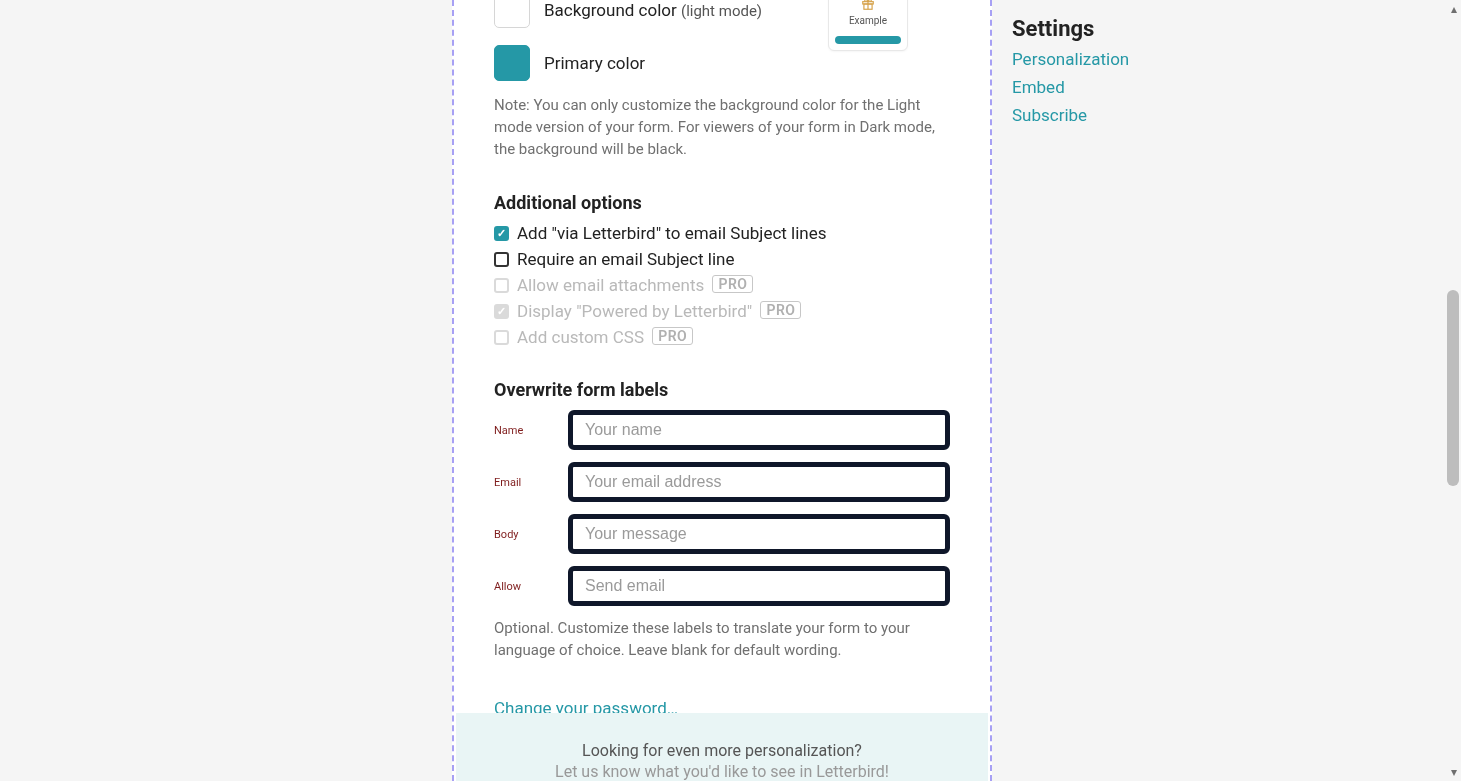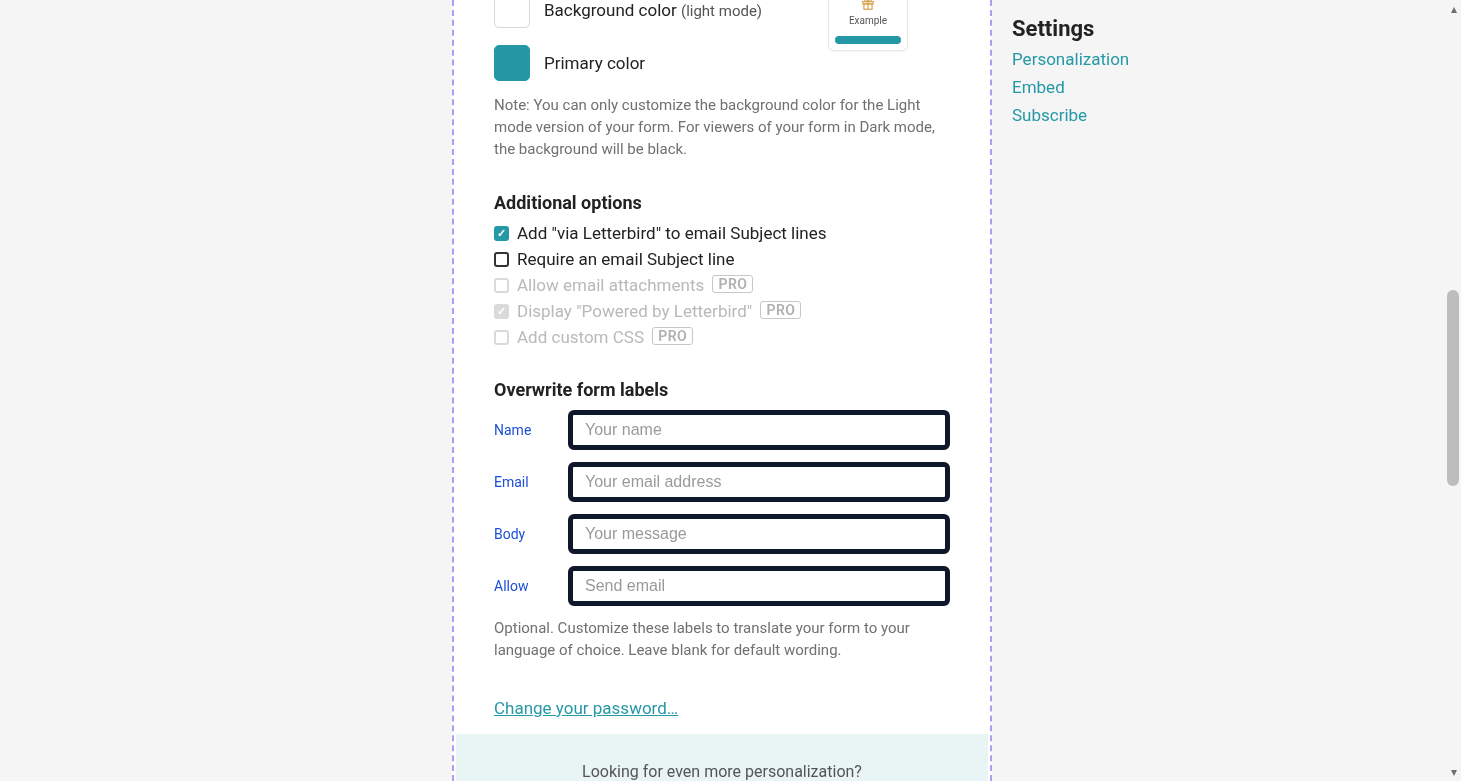--- a/index.html
+++ b/index.html
@@ -156,22 +156,22 @@
       top: -2px;
     }
     .form-row {
       display: flex;
       align-items: center;
       gap: 20px;
       margin-bottom: 12px;
     }
     .form-row label {
       width: 54px;
-      font-size: 14px;
-      color: #1d4ed8;
+      font-size: 11px;
+      color: #7f1d1d;
       flex-shrink: 0;
     }
     .form-row input {
       flex: 1;
       height: 40px;
       border: 5px solid #0f172a;
       border-radius: 6px;
       padding: 0 12px;
       font-size: 16px;
       color: #222;
@@ -352,20 +352,21 @@
 
     <a class="link">Change your password…</a>
 
     <div class="button-row">
       <button class="btn primary">Save changes</button>
       <button class="btn secondary">Discard changes</button>
     </div>
 
     <div class="footer-banner">
       <div>Looking for even more personalization?</div>
+      <div class="line2">Let us know what you'd like to see in Letterbird!</div>
     </div>
 
   </div>
 
   <div class="sidebar">
     <h2>Settings</h2>
     <a>Personalization</a>
     <a>Embed</a>
     <a>Subscribe</a>
   </div>

